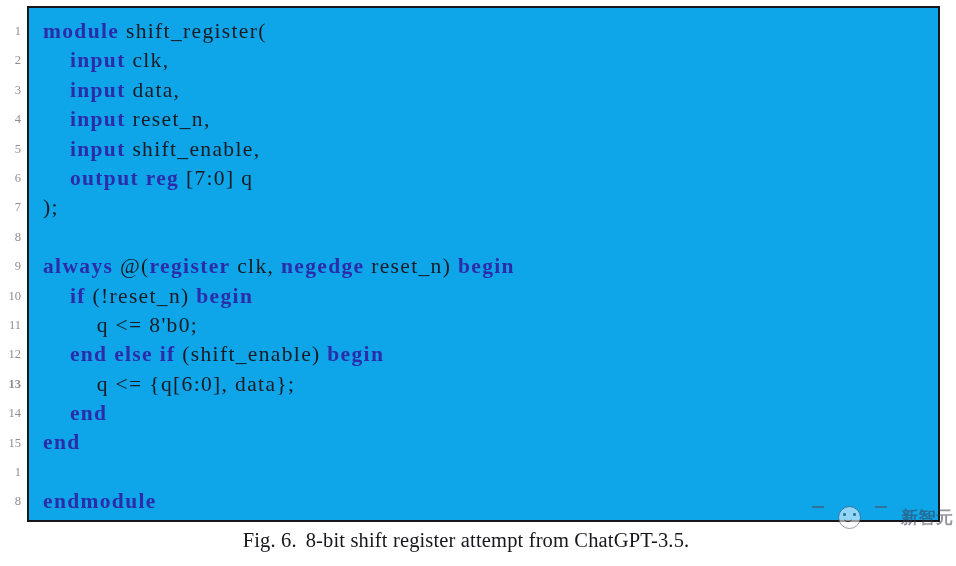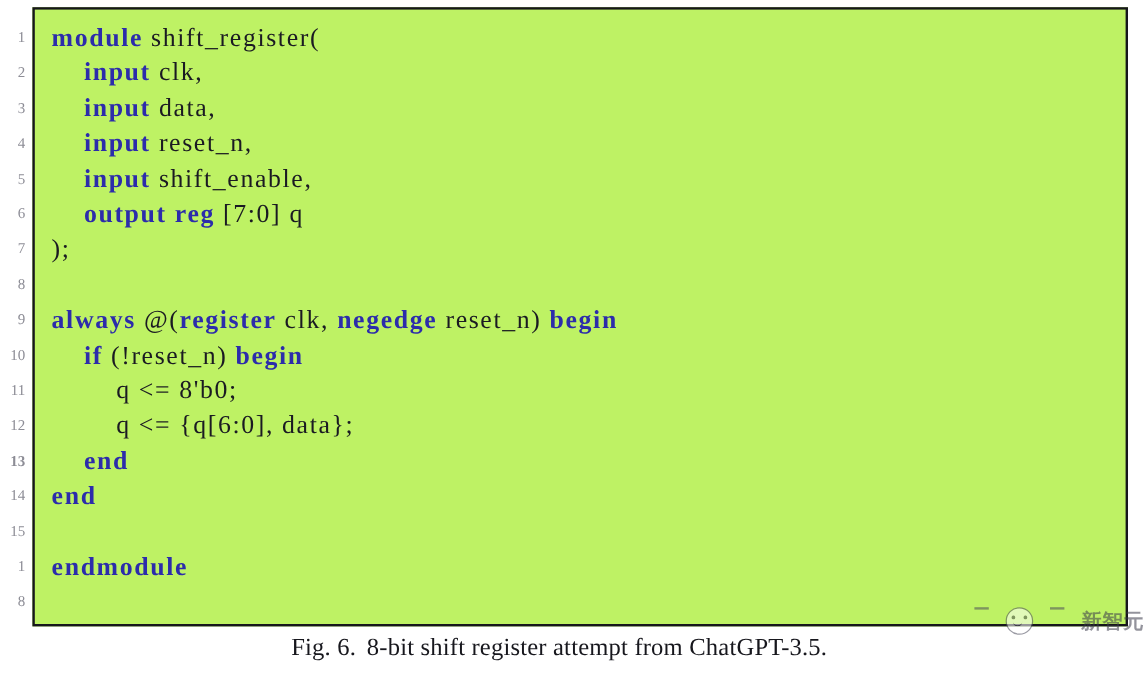--- a/index.html
+++ b/index.html
@@ -25,21 +25,21 @@
   }
 
   #code-block {
     position: absolute;
     left: 27px;
     top: 6px;
     width: 913px;
     height: 516px;
     box-sizing: border-box;
     border: 2px solid #16161c;
-    background: #bef264;
+    background: #0ea5e9;
     overflow: hidden;
   }
 
   #gutter {
     position: absolute;
     left: 0px;
     top: 6px;
     width: 27px;
     height: 516px;
   }
@@ -193,20 +193,21 @@
         <div class="code-line"><span class="pl">    </span><span class="kw">input</span><span class="pl"> clk,</span></div>
         <div class="code-line"><span class="pl">    </span><span class="kw">input</span><span class="pl"> data,</span></div>
         <div class="code-line"><span class="pl">    </span><span class="kw">input</span><span class="pl"> reset_n,</span></div>
         <div class="code-line"><span class="pl">    </span><span class="kw">input</span><span class="pl"> shift_enable,</span></div>
         <div class="code-line"><span class="pl">    </span><span class="kw">output reg</span><span class="pl"> [7:0] q</span></div>
         <div class="code-line"><span class="pl">);</span></div>
         <div class="code-line">&nbsp;</div>
         <div class="code-line"><span class="kw">always</span><span class="pl"> @(</span><span class="kw">register</span><span class="pl"> clk, </span><span class="kw">negedge</span><span class="pl"> reset_n) </span><span class="kw">begin</span></div>
         <div class="code-line"><span class="pl">    </span><span class="kw">if</span><span class="pl"> (!reset_n) </span><span class="kw">begin</span></div>
         <div class="code-line"><span class="pl">        q &lt;= 8'b0;</span></div>
+        <div class="code-line"><span class="pl">    </span><span class="kw">end else if</span><span class="pl"> (shift_enable) </span><span class="kw">begin</span></div>
         <div class="code-line"><span class="pl">        q &lt;= {q[6:0], data};</span></div>
         <div class="code-line"><span class="pl">    </span><span class="kw">end</span></div>
         <div class="code-line"><span class="kw">end</span></div>
         <div class="code-line">&nbsp;</div>
         <div class="code-line"><span class="kw">endmodule</span></div>
       </div>
   </div>
 
   <div id="caption">
     <span class="figlabel">Fig. 6.</span><span>8-bit shift register attempt from ChatGPT-3.5.</span>

